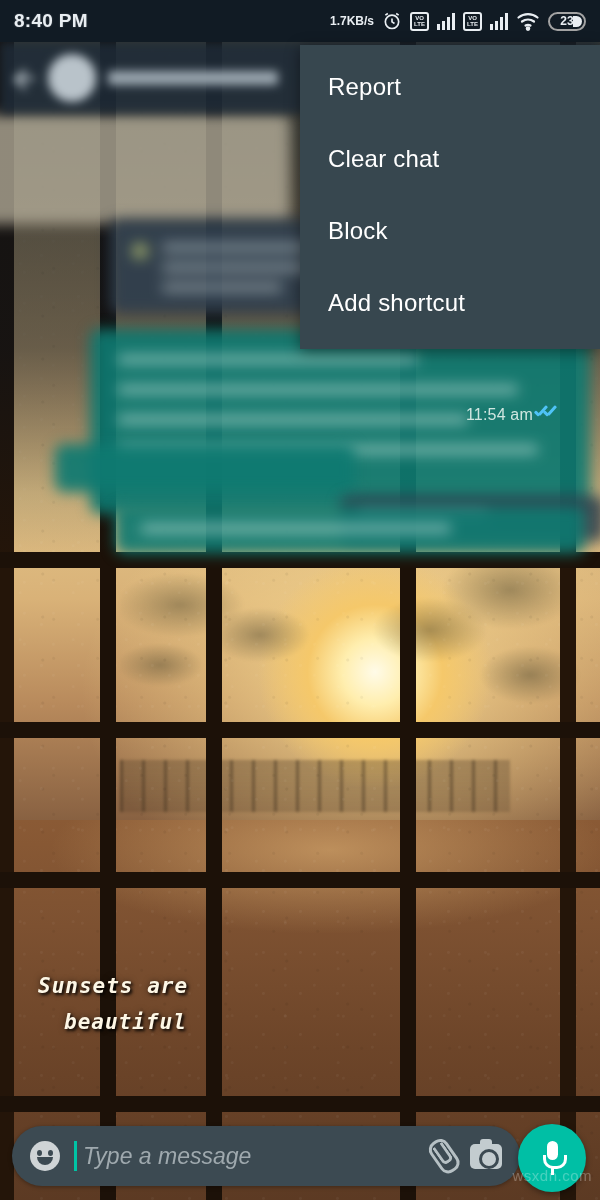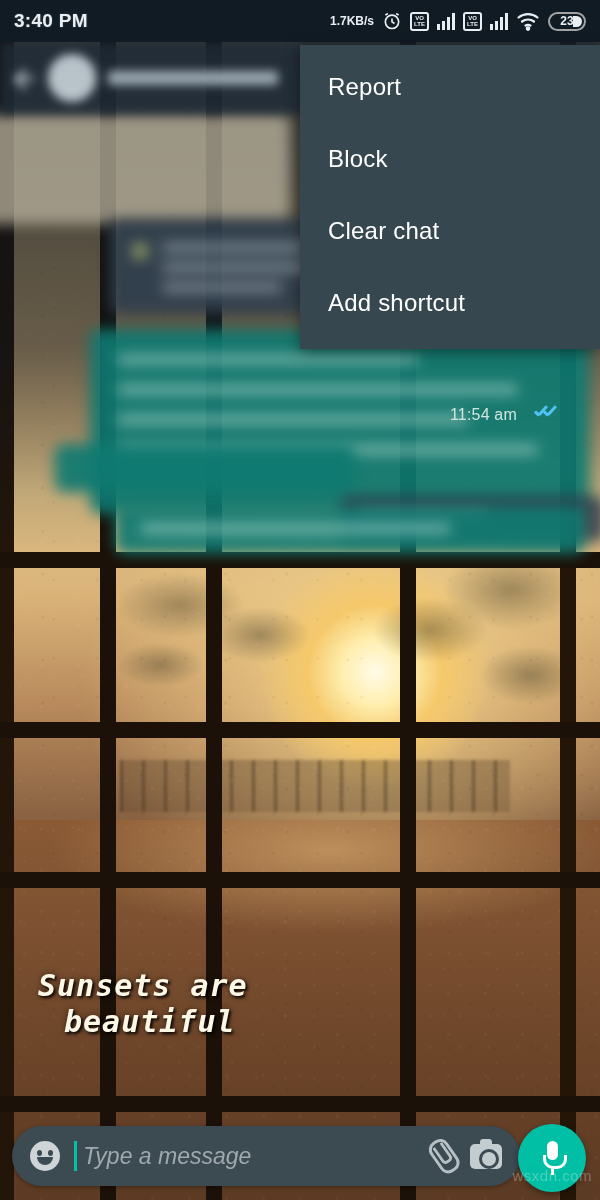--- a/index.html
+++ b/index.html
@@ -60,21 +60,21 @@
   
   .bar { position:absolute; background:#1c1108; filter:blur(.6px); }
   .bar.v { width:16px; top:0; bottom:0; }
   .bar.h { left:0; right:0; height:16px; }
   .bar.thick { background:#241509; }
 
   
   .caption {
     position:absolute; left:38px; top:968px; width:320px;
     font-family:"DejaVu Sans Mono", monospace;
-    font-style:italic; font-weight:700; font-size:30px; line-height:36px;
+    font-style:italic; font-weight:700; font-size:21px; line-height:36px;
     color:#fdf7e6; letter-spacing:1px;
     text-shadow:2px 2px 3px rgba(0,0,0,.85), 0 0 6px rgba(0,0,0,.5);
   }
   .caption .l2 { display:block; padding-left:26px; }
 
   
   .scrim { position:absolute; left:0; top:0; width:600px; height:560px;
            background:linear-gradient(180deg, rgba(10,18,26,.62) 0%, rgba(10,18,26,.5) 62%, rgba(10,18,26,0) 100%); }
 
   
@@ -133,21 +133,21 @@
   .bub1 { left:-40px; top:0px;   width:330px; height:110px; background:rgba(186,178,158,.75); }
   .bub2 { left:110px; top:105px; width:440px; height:95px;  }
   .bub3 { left:90px;  top:215px; width:500px; height:185px; }
   .bub4 { left:55px;  top:330px; width:300px; height:48px;  }
   .bub5 { left:340px; top:382px; width:265px; height:46px; background:rgba(47,62,77,.85); }
   .bub6 { left:115px; top:392px; width:470px; height:48px;  }
 
   
   .stamp {
     position:absolute; right:40px; top:406px; z-index:17;
-    display:flex; align-items:center; gap:17px;
+    display:flex; align-items:center; gap:1px;
     font-size:16px; color:#cfe6e0; letter-spacing:.2px;
   }
   .ticks { position:relative; width:26px; height:14px; }
   .ticks span { position:absolute; top:0; width:14px; height:11px; }
   .ticks span:before{ content:""; position:absolute; left:0; top:4px; width:6px; height:3px;
                       background:#4fc3f7; transform:rotate(45deg); border-radius:1px;}
   .ticks span:after { content:""; position:absolute; left:3px; top:1px; width:12px; height:3px;
                       background:#4fc3f7; transform:rotate(-48deg); border-radius:1px;}
   .ticks span.t1 { left:0; } .ticks span.t2 { left:9px; }
 
@@ -273,21 +273,21 @@
     </span>
   </div>
 
   <div class="chat-header">
     <div class="back-arrow"></div>
     <div class="avatar"></div>
     <div class="chat-name"></div>
   </div>
 
   <div class="statusbar">
-    <div class="clock">3:40 PM</div>
+    <div class="clock">8:40 PM</div>
     <div class="sb-right">
       <span class="netspeed">1.7KB/s</span>
       <span class="ic">
         <svg width="20" height="20" viewBox="0 0 24 24" fill="none" stroke="#e9eef2" stroke-width="2">
           <circle cx="12" cy="13" r="8"></circle>
             <path d="M12 9v4l3 2"></path>
           <path d="M4 5l3-2M20 5l-3-2"></path>
         </svg>
       </span>
       <span class="volte">
@@ -322,24 +322,24 @@
         <span>23</span>
       </span>
     </div>
   </div>
 
   <div class="menu">
     <div class="menu-item">
       <span>Report</span>
     </div>
     <div class="menu-item">
+      <span>Clear chat</span>
+    </div>
+    <div class="menu-item">
       <span>Block</span>
-    </div>
-    <div class="menu-item">
-      <span>Clear chat</span>
     </div>
     <div class="menu-item">
       <span>Add shortcut</span>
     </div>
   </div>
 
   <div class="inputbar">
     <div class="inputpill">
       <span class="emoji-ico"></span>
       <span class="caret"></span>

